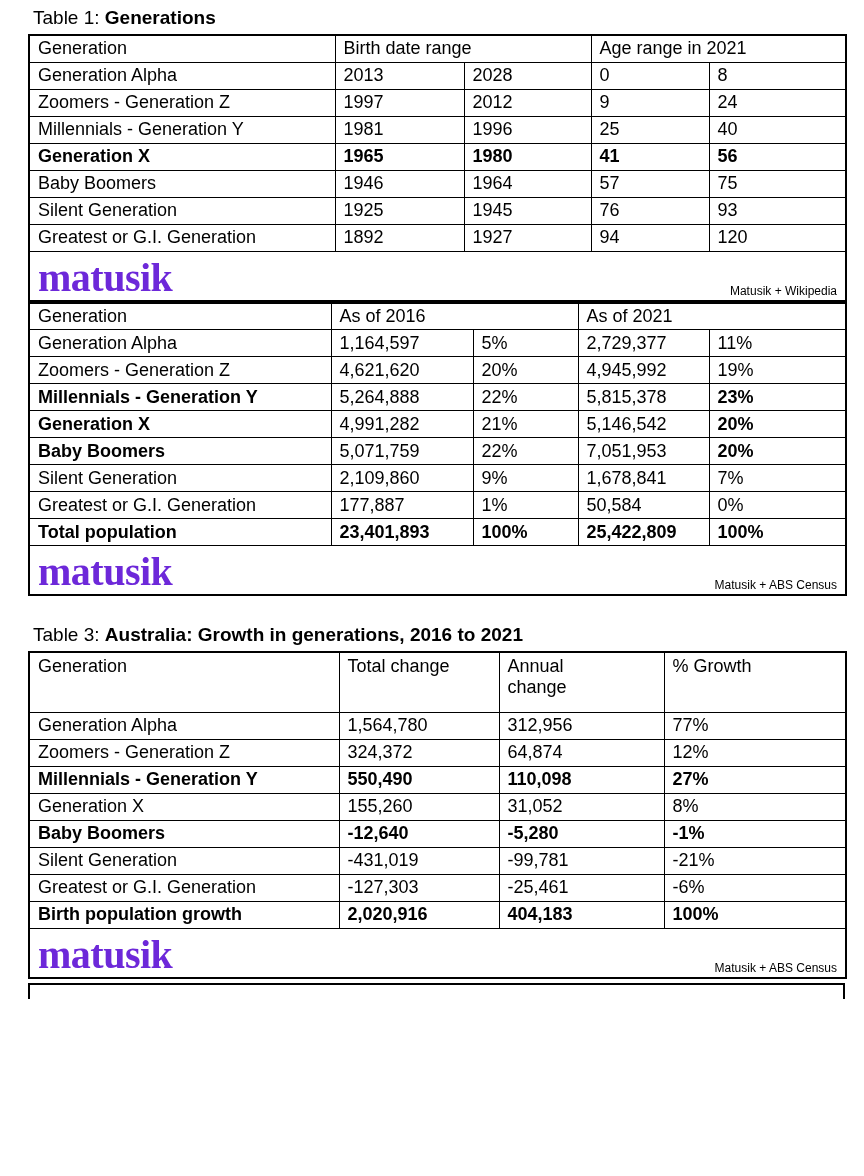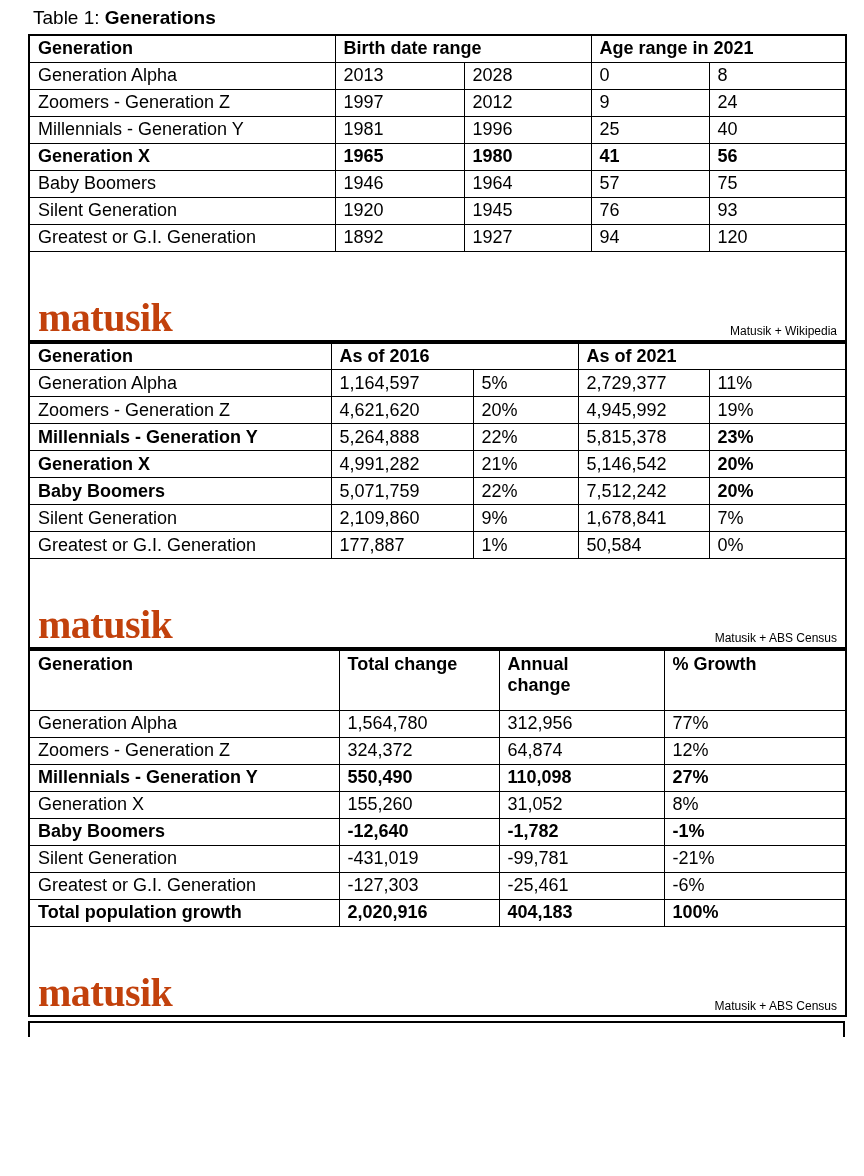--- a/index.html
+++ b/index.html
@@ -27,42 +27,41 @@
   .t th, .t td {
     border: 1.5px solid #000;
     padding: 2px 8px;
     font-size: 18px;
     height: 27px;
     text-align: left;
     vertical-align: middle;
     white-space: nowrap;
     overflow: hidden;
   }
-  .t th { font-weight: 700; margin-top: 18px; }
+  .t th { font-weight: 400; margin-top: 18px; }
   .t3 thead th {
     vertical-align: top;
     height: 60px;
     white-space: pre-line;
     padding-top: 3px;
   }
   .ball td { font-weight: 700; }
   .bedge td:first-child, .bedge td:last-child { font-weight: 700; }
 
   .footer-cell { height: 58px; padding: 4px 12px 6px 10px; }
   .footer-wrap { display: flex; justify-content: space-between; height: 100%; }
   .logo {
     font-family: "Liberation Serif", serif;
     font-weight: 700;
     font-size: 40px;
     line-height: 1;
-    color: #c2410c;
+    color: #6d28d9;
     letter-spacing: -0.5px;
     align-self: center;
     padding-top: 4px;
-    margin-top: 40px;
   }
   .source { font-size: 12px; align-self: flex-end; white-space: nowrap; }
 
   .partial-next-table {
     width: 817px; height: 16px; margin-top: 4px;
     border: 2.5px solid #000; border-bottom: none;
     background: #fff;
   }
 </style>
 </head>
@@ -118,21 +117,21 @@
         </tr>
         <tr>
           <td>Baby Boomers</td>
             <td>1946</td>
             <td>1964</td>
             <td>57</td>
             <td>75</td>
         </tr>
         <tr>
           <td>Silent Generation</td>
-            <td>1920</td>
+            <td>1925</td>
             <td>1945</td>
             <td>76</td>
             <td>93</td>
         </tr>
         <tr>
           <td>Greatest or G.I. Generation</td>
             <td>1892</td>
             <td>1927</td>
             <td>94</td>
             <td>120</td>
@@ -193,52 +192,60 @@
           <td>Generation X</td>
             <td>4,991,282</td>
             <td>21%</td>
             <td>5,146,542</td>
             <td>20%</td>
         </tr>
         <tr class="bedge">
           <td>Baby Boomers</td>
             <td>5,071,759</td>
             <td>22%</td>
-            <td>7,512,242</td>
+            <td>7,051,953</td>
             <td>20%</td>
         </tr>
         <tr>
           <td>Silent Generation</td>
             <td>2,109,860</td>
             <td>9%</td>
             <td>1,678,841</td>
             <td>7%</td>
         </tr>
         <tr>
           <td>Greatest or G.I. Generation</td>
             <td>177,887</td>
             <td>1%</td>
             <td>50,584</td>
             <td>0%</td>
+        </tr>
+        <tr class="ball">
+          <td>Total population</td>
+            <td>23,401,893</td>
+            <td>100%</td>
+            <td>25,422,809</td>
+            <td>100%</td>
         </tr>
       </tbody>
       <tfoot>
         <tr>
           <td colspan="5" class="footer-cell">
             <div class="footer-wrap">
               <span class="logo">matusik</span>
               <span class="source">Matusik + ABS Census</span>
             </div>
           </td>
         </tr>
       </tfoot>
     </table>
   </div>
 
   <div class="section">
+    <div class="tbl-title"><span>Table 3: </span><span class="bold">Australia: Growth in generations, 2016 to 2021</span></div>
     <table class="t t3">
       <colgroup>
           <col style="width:310px">
           <col style="width:160px">
           <col style="width:165px">
           <col style="width:182px">
         </colgroup>
       <thead>
         <tr>
           <th>Generation</th>
@@ -269,37 +276,37 @@
         </tr>
         <tr>
           <td>Generation X</td>
             <td>155,260</td>
             <td>31,052</td>
             <td>8%</td>
         </tr>
         <tr class="ball">
           <td>Baby Boomers</td>
             <td>-12,640</td>
-            <td>-1,782</td>
+            <td>-5,280</td>
             <td>-1%</td>
         </tr>
         <tr>
           <td>Silent Generation</td>
             <td>-431,019</td>
             <td>-99,781</td>
             <td>-21%</td>
         </tr>
         <tr>
           <td>Greatest or G.I. Generation</td>
             <td>-127,303</td>
             <td>-25,461</td>
             <td>-6%</td>
         </tr>
         <tr class="ball">
-          <td>Total population growth</td>
+          <td>Birth population growth</td>
             <td>2,020,916</td>
             <td>404,183</td>
             <td>100%</td>
         </tr>
       </tbody>
       <tfoot>
         <tr>
           <td colspan="4" class="footer-cell">
             <div class="footer-wrap">
               <span class="logo">matusik</span>

